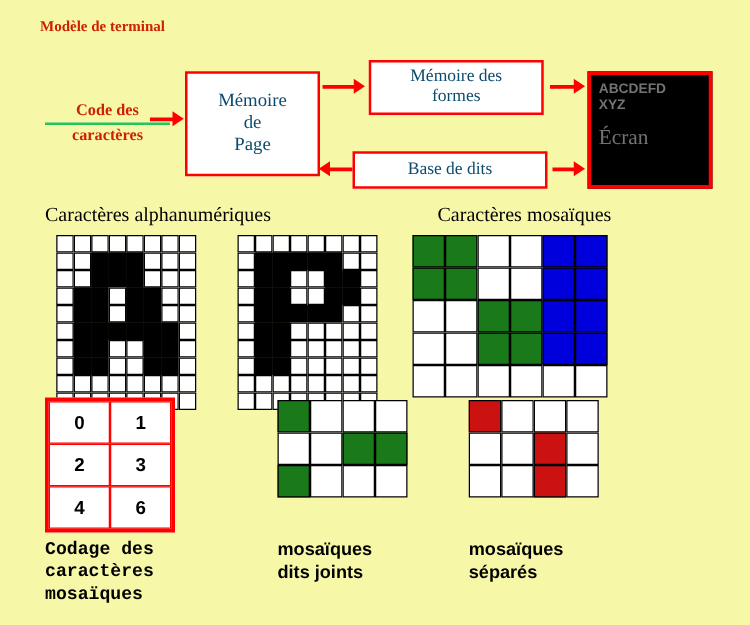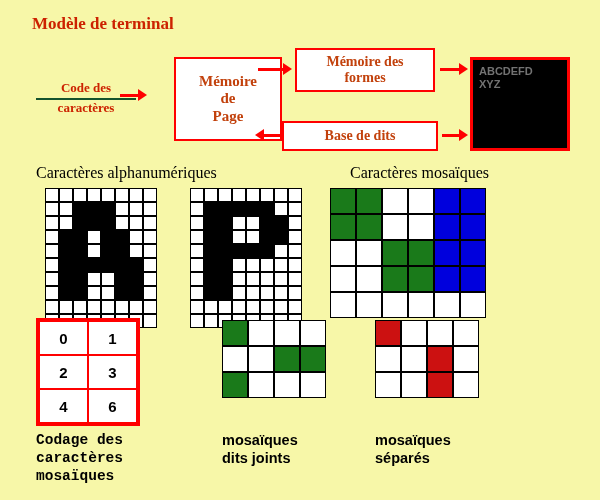--- a/index.html
+++ b/index.html
@@ -10,39 +10,39 @@
     position:relative;
     overflow:hidden;
   }
   .abs { position:absolute; }
 
   
   #title {
     left:32px; top:14px;
     color:#cc2200;
     font-weight:bold;
-    font-size:17px;
+    font-size:12px;
     font-family:"Liberation Serif", serif;
   }
 
   
   .box {
     border:2px solid #ff0000;
     background:#ffffff;
-    color:#c2410c;
-    font-weight:bold;
+    color:#0c4a6e;
+    font-weight:normal;
     display:flex;
     align-items:center;
     justify-content:center;
     text-align:center;
     line-height:1.15;
     font-size:14px;
     box-sizing:border-box;
   }
-  #box-memoire-page { left:148px; top:57px; width:108px; height:84px; font-size:15px;margin-left:26px; }
+  #box-memoire-page { left:148px; top:57px; width:108px; height:84px; font-size:15px; }
   #box-memoire-formes { left:295px; top:48px; width:140px; height:44px; font-size:14px; }
   #box-base-temps { left:282px; top:121px; width:156px; height:30px; font-size:14px; }
 
   #box-ecran {
     left:470px; top:57px; width:100px; height:94px;
     border:3px solid #ff0000;
     background:#000000;
     box-sizing:border-box;
     padding:5px 6px;
     color:#737373;
@@ -64,21 +64,21 @@
   #label-code {
     left:36px; top:80px;
     width:100px;
     color:#cc2200;
     font-weight:bold;
     font-size:13px;
     text-align:center;
     line-height:1.3;
   }
   .code-underline {
-    border-bottom:2px solid #14532d;
+    border-bottom:2px solid #22c55e;
     padding-bottom:1px;
   }
 
   
   .arrow-line { background:#ff0000; position:absolute; }
   .arrow-head { position:absolute; width:0; height:0; }
   .head-right {
     border-top:6px solid transparent;
     border-bottom:6px solid transparent;
     border-left:9px solid #ff0000;
@@ -191,20 +191,21 @@
 <div class="arrow-head head-right" style="left:459px; top:63px;"></div>
 
 <div class="arrow-line" style="left:442px; top:134px; width:20px; height:3px;"></div>
 <div class="arrow-head head-right" style="left:459px; top:129px;"></div>
 
 <div class="abs" id="box-ecran">
   <div id="ecran-chars">
     <div>ABCDEFD</div>
     <div>XYZ</div>
   </div>
+  <div id="ecran-label">Écran</div>
 </div>
 
 <div class="abs section-head" id="head-alpha">Caractères alphanumériques</div>
 <div class="abs section-head" id="head-mosaic">Caractères mosaïques</div>
 
 <div class="grid chargrid" id="grid-A">
     <div class="cell w"></div>
     <div class="cell w"></div>
     <div class="cell w"></div>
     <div class="cell w"></div>

